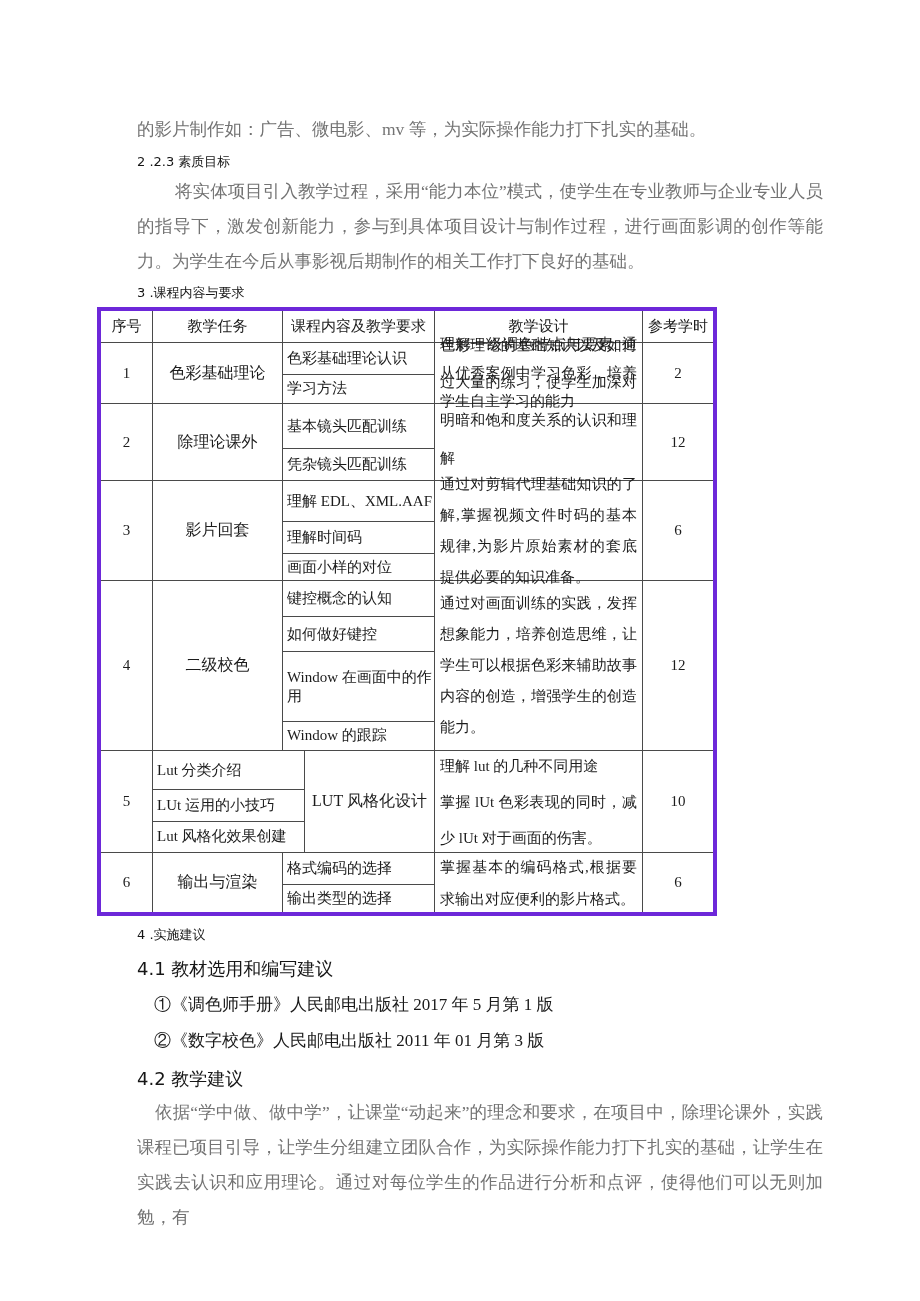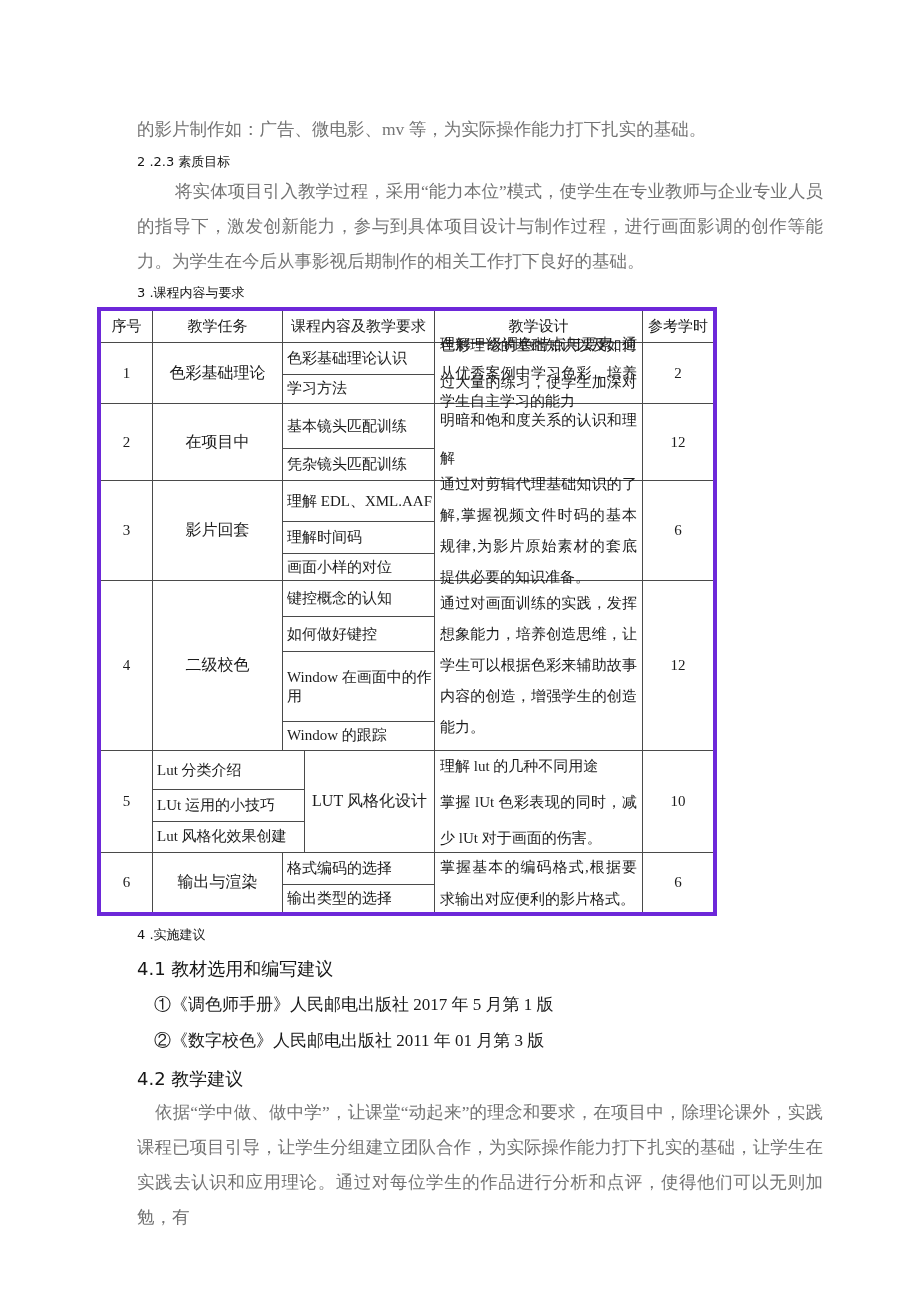--- a/index.html
+++ b/index.html
@@ -107,21 +107,21 @@
         <div class="it" style="flex:29 1 0">学习方法</div>
       </div>
       <div class="c design lh28">
         <div>色彩理论的基础知识以及如何从优秀案例中学习色彩，培养学生自主学习的能力</div>
       </div>
       <div class="c hours">2</div>
     </div>
 
     <div class="tr" style="height:77px">
       <div class="c no">2</div>
-      <div class="c task">在项目中</div>
+      <div class="c task">除理论课外</div>
       <div class="c items">
         <div class="it" style="flex:46 1 0">基本镜头匹配训练</div>
         <div class="it" style="flex:31 1 0">凭杂镜头匹配训练</div>
       </div>
       <div class="c design lh38">
         <div>理解一级调色特点与要素: 通过大量的练习，使学生加深对明暗和饱和度关系的认识和理解</div>
       </div>
       <div class="c hours">12</div>
     </div>
 

